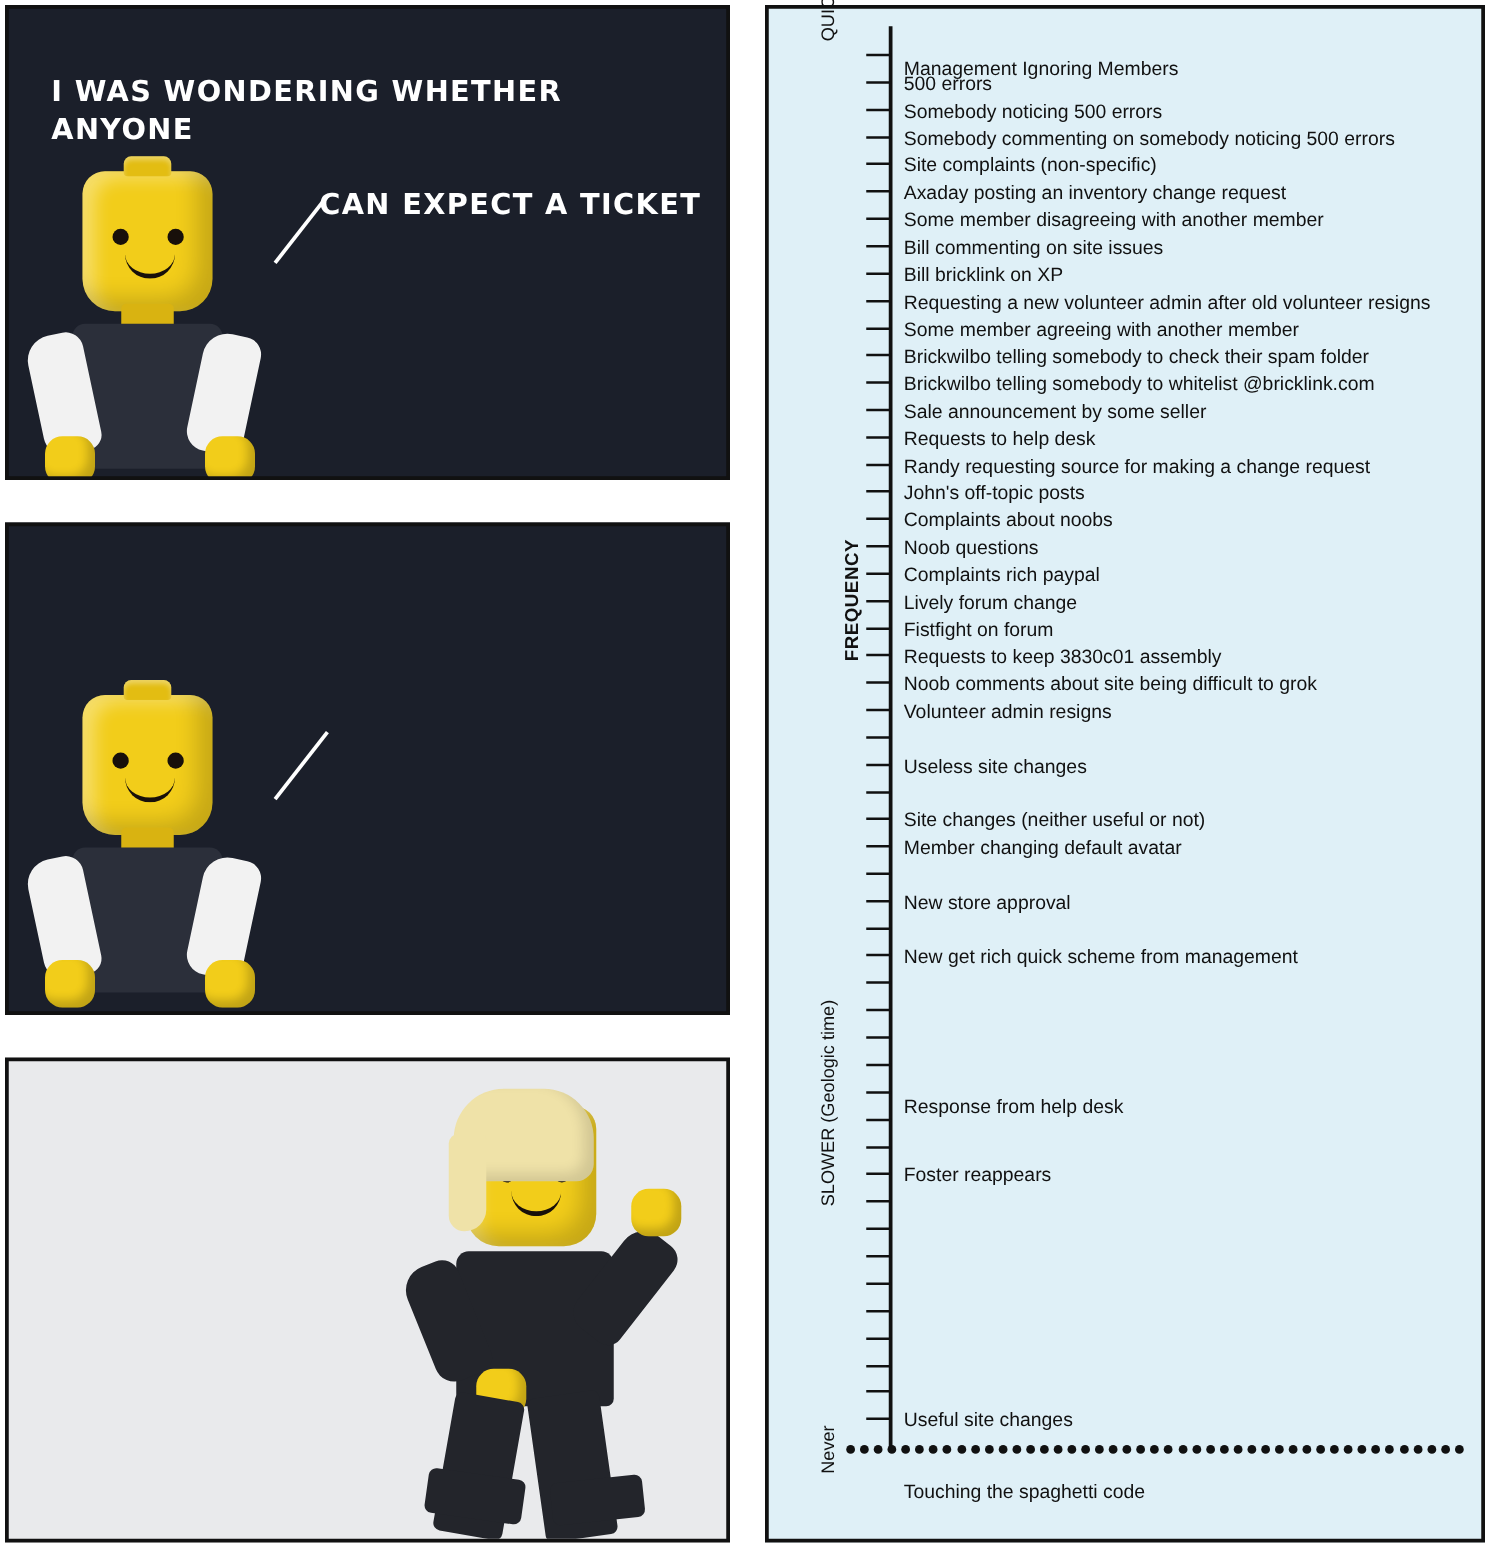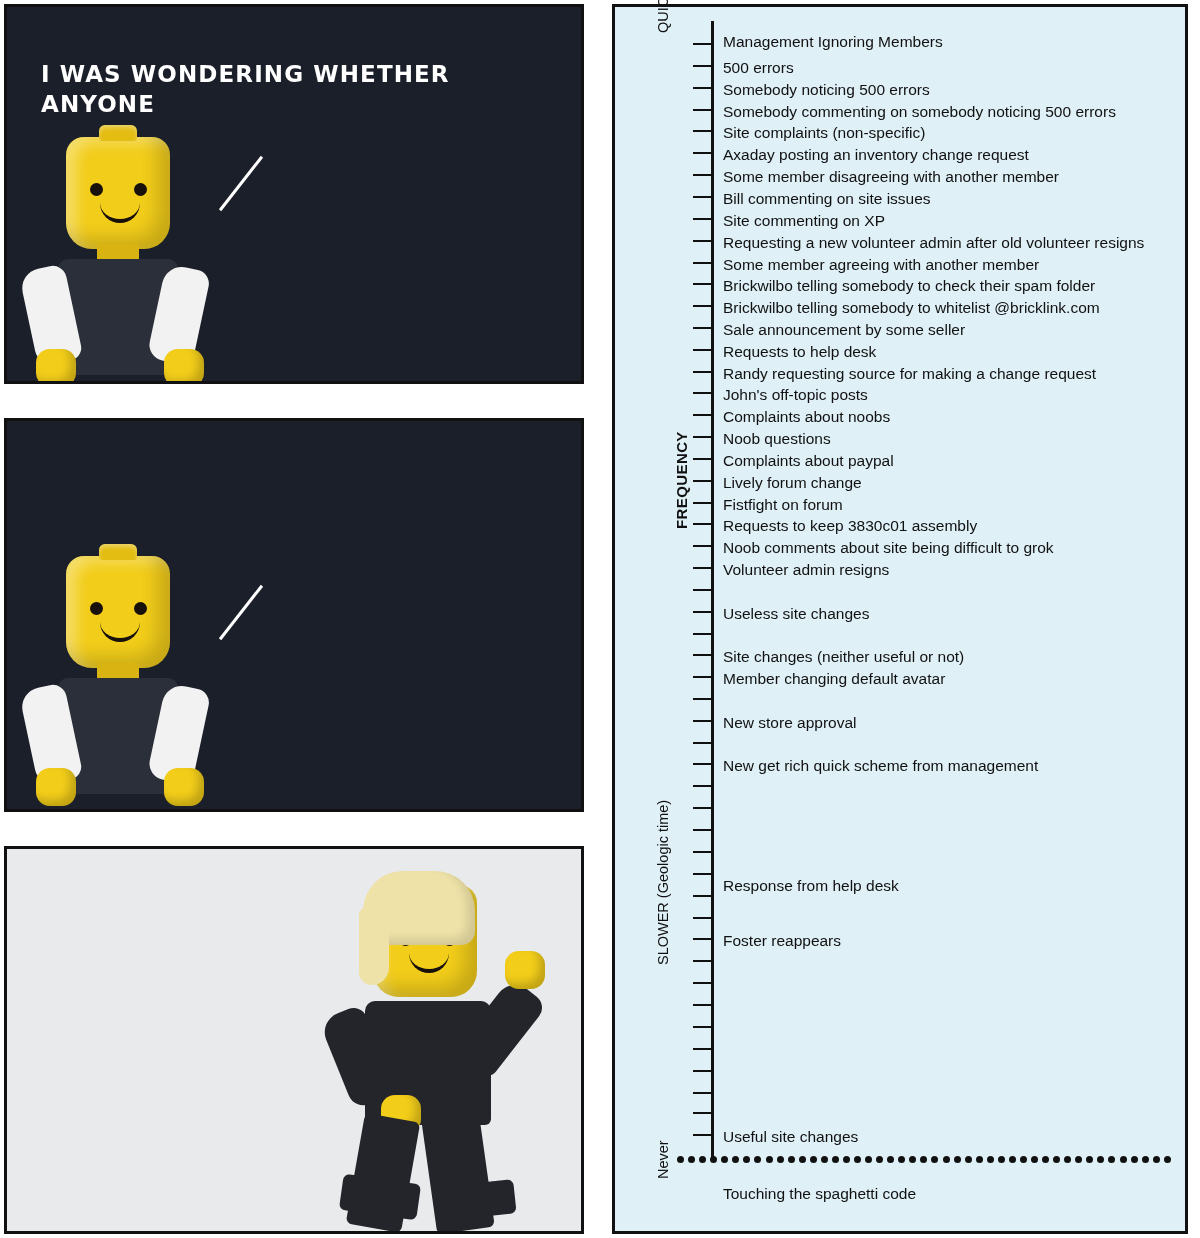--- a/index.html
+++ b/index.html
@@ -277,20 +277,21 @@
         <div class="neck" style="left:45px; top:126px;"></div>
         <div class="torso" style="left:6px; top:142px;"></div>
         <div class="arm left" style="left:-24px; top:150px;"></div>
         <div class="arm right" style="left:104px; top:150px;"></div>
         <div class="hand" style="left:-16px; top:232px;"></div>
         <div class="hand" style="left:112px; top:232px;"></div>
       </div>
       <div class="pointer" style="left:200px; top:175px; width:68px; transform: rotate(-52deg);"></div>
       <div class="caption" id="caption-1">
         <div class="l1">I WAS WONDERING WHETHER ANYONE</div>
+        <div>CAN EXPECT A TICKET</div>
         
         
       </div>
     </div>
 
     <div class="panel panel-dark" id="panel-2">
       <div class="fig" style="left:45px; top:115px;">
         <div class="head" style="left:14px; top:20px;">
           <div class="stud"></div>
           <div class="eye" style="left:24px; top:46px;"></div>
@@ -387,40 +388,40 @@
           <div class="tick" style="top: 953px;"></div>
           <div class="tick" style="top: 975px;"></div>
           <div class="tick" style="top: 997px;"></div>
           <div class="tick" style="top: 1019px;"></div>
           <div class="tick" style="top: 1041px;"></div>
           <div class="tick" style="top: 1063px;"></div>
           <div class="tick" style="top: 1085px;"></div>
           <div class="tick" style="top: 1105px;"></div>
         </div>
       <div id="labels-layer">
-          <div class="chart-label" style="top: 26px;">Management Ignoring Members</div>
+          <div class="chart-label" style="top: 40px;">Management Ignoring Members</div>
           <div class="chart-label" style="top: 52px;">500 errors</div>
           <div class="chart-label" style="top: 74px;">Somebody noticing 500 errors</div>
           <div class="chart-label" style="top: 96px;">Somebody commenting on somebody noticing 500 errors</div>
           <div class="chart-label" style="top: 117px;">Site complaints (non-specific)</div>
           <div class="chart-label" style="top: 139px;">Axaday posting an inventory change request</div>
           <div class="chart-label" style="top: 161px;">Some member disagreeing with another member</div>
           <div class="chart-label" style="top: 183px;">Bill commenting on site issues</div>
-          <div class="chart-label" style="top: 205px;">Site commenting on XP</div>
+          <div class="chart-label" style="top: 205px;">Bill bricklink on XP</div>
           <div class="chart-label" style="top: 227px;">Requesting a new volunteer admin after old volunteer resigns</div>
           <div class="chart-label" style="top: 249px;">Some member agreeing with another member</div>
           <div class="chart-label" style="top: 270px;">Brickwilbo telling somebody to check their spam folder</div>
           <div class="chart-label" style="top: 292px;">Brickwilbo telling somebody to whitelist @bricklink.com</div>
           <div class="chart-label" style="top: 314px;">Sale announcement by some seller</div>
           <div class="chart-label" style="top: 336px;">Requests to help desk</div>
           <div class="chart-label" style="top: 358px;">Randy requesting source for making a change request</div>
           <div class="chart-label" style="top: 379px;">John's off-topic posts</div>
           <div class="chart-label" style="top: 401px;">Complaints about noobs</div>
           <div class="chart-label" style="top: 423px;">Noob questions</div>
-          <div class="chart-label" style="top: 445px;">Complaints about paypal</div>
+          <div class="chart-label" style="top: 445px;">Complaints rich paypal</div>
           <div class="chart-label" style="top: 467px;">Lively forum change</div>
           <div class="chart-label" style="top: 489px;">Fistfight on forum</div>
           <div class="chart-label" style="top: 510px;">Requests to keep 3830c01 assembly</div>
           <div class="chart-label" style="top: 532px;">Noob comments about site being difficult to grok</div>
           <div class="chart-label" style="top: 554px;">Volunteer admin resigns</div>
           <div class="chart-label" style="top: 598px;">Useless site changes</div>
           <div class="chart-label" style="top: 641px;">Site changes (neither useful or not)</div>
           <div class="chart-label" style="top: 663px;">Member changing default avatar</div>
           <div class="chart-label" style="top: 707px;">New store approval</div>
           <div class="chart-label" style="top: 750px;">New get rich quick scheme from management</div>

